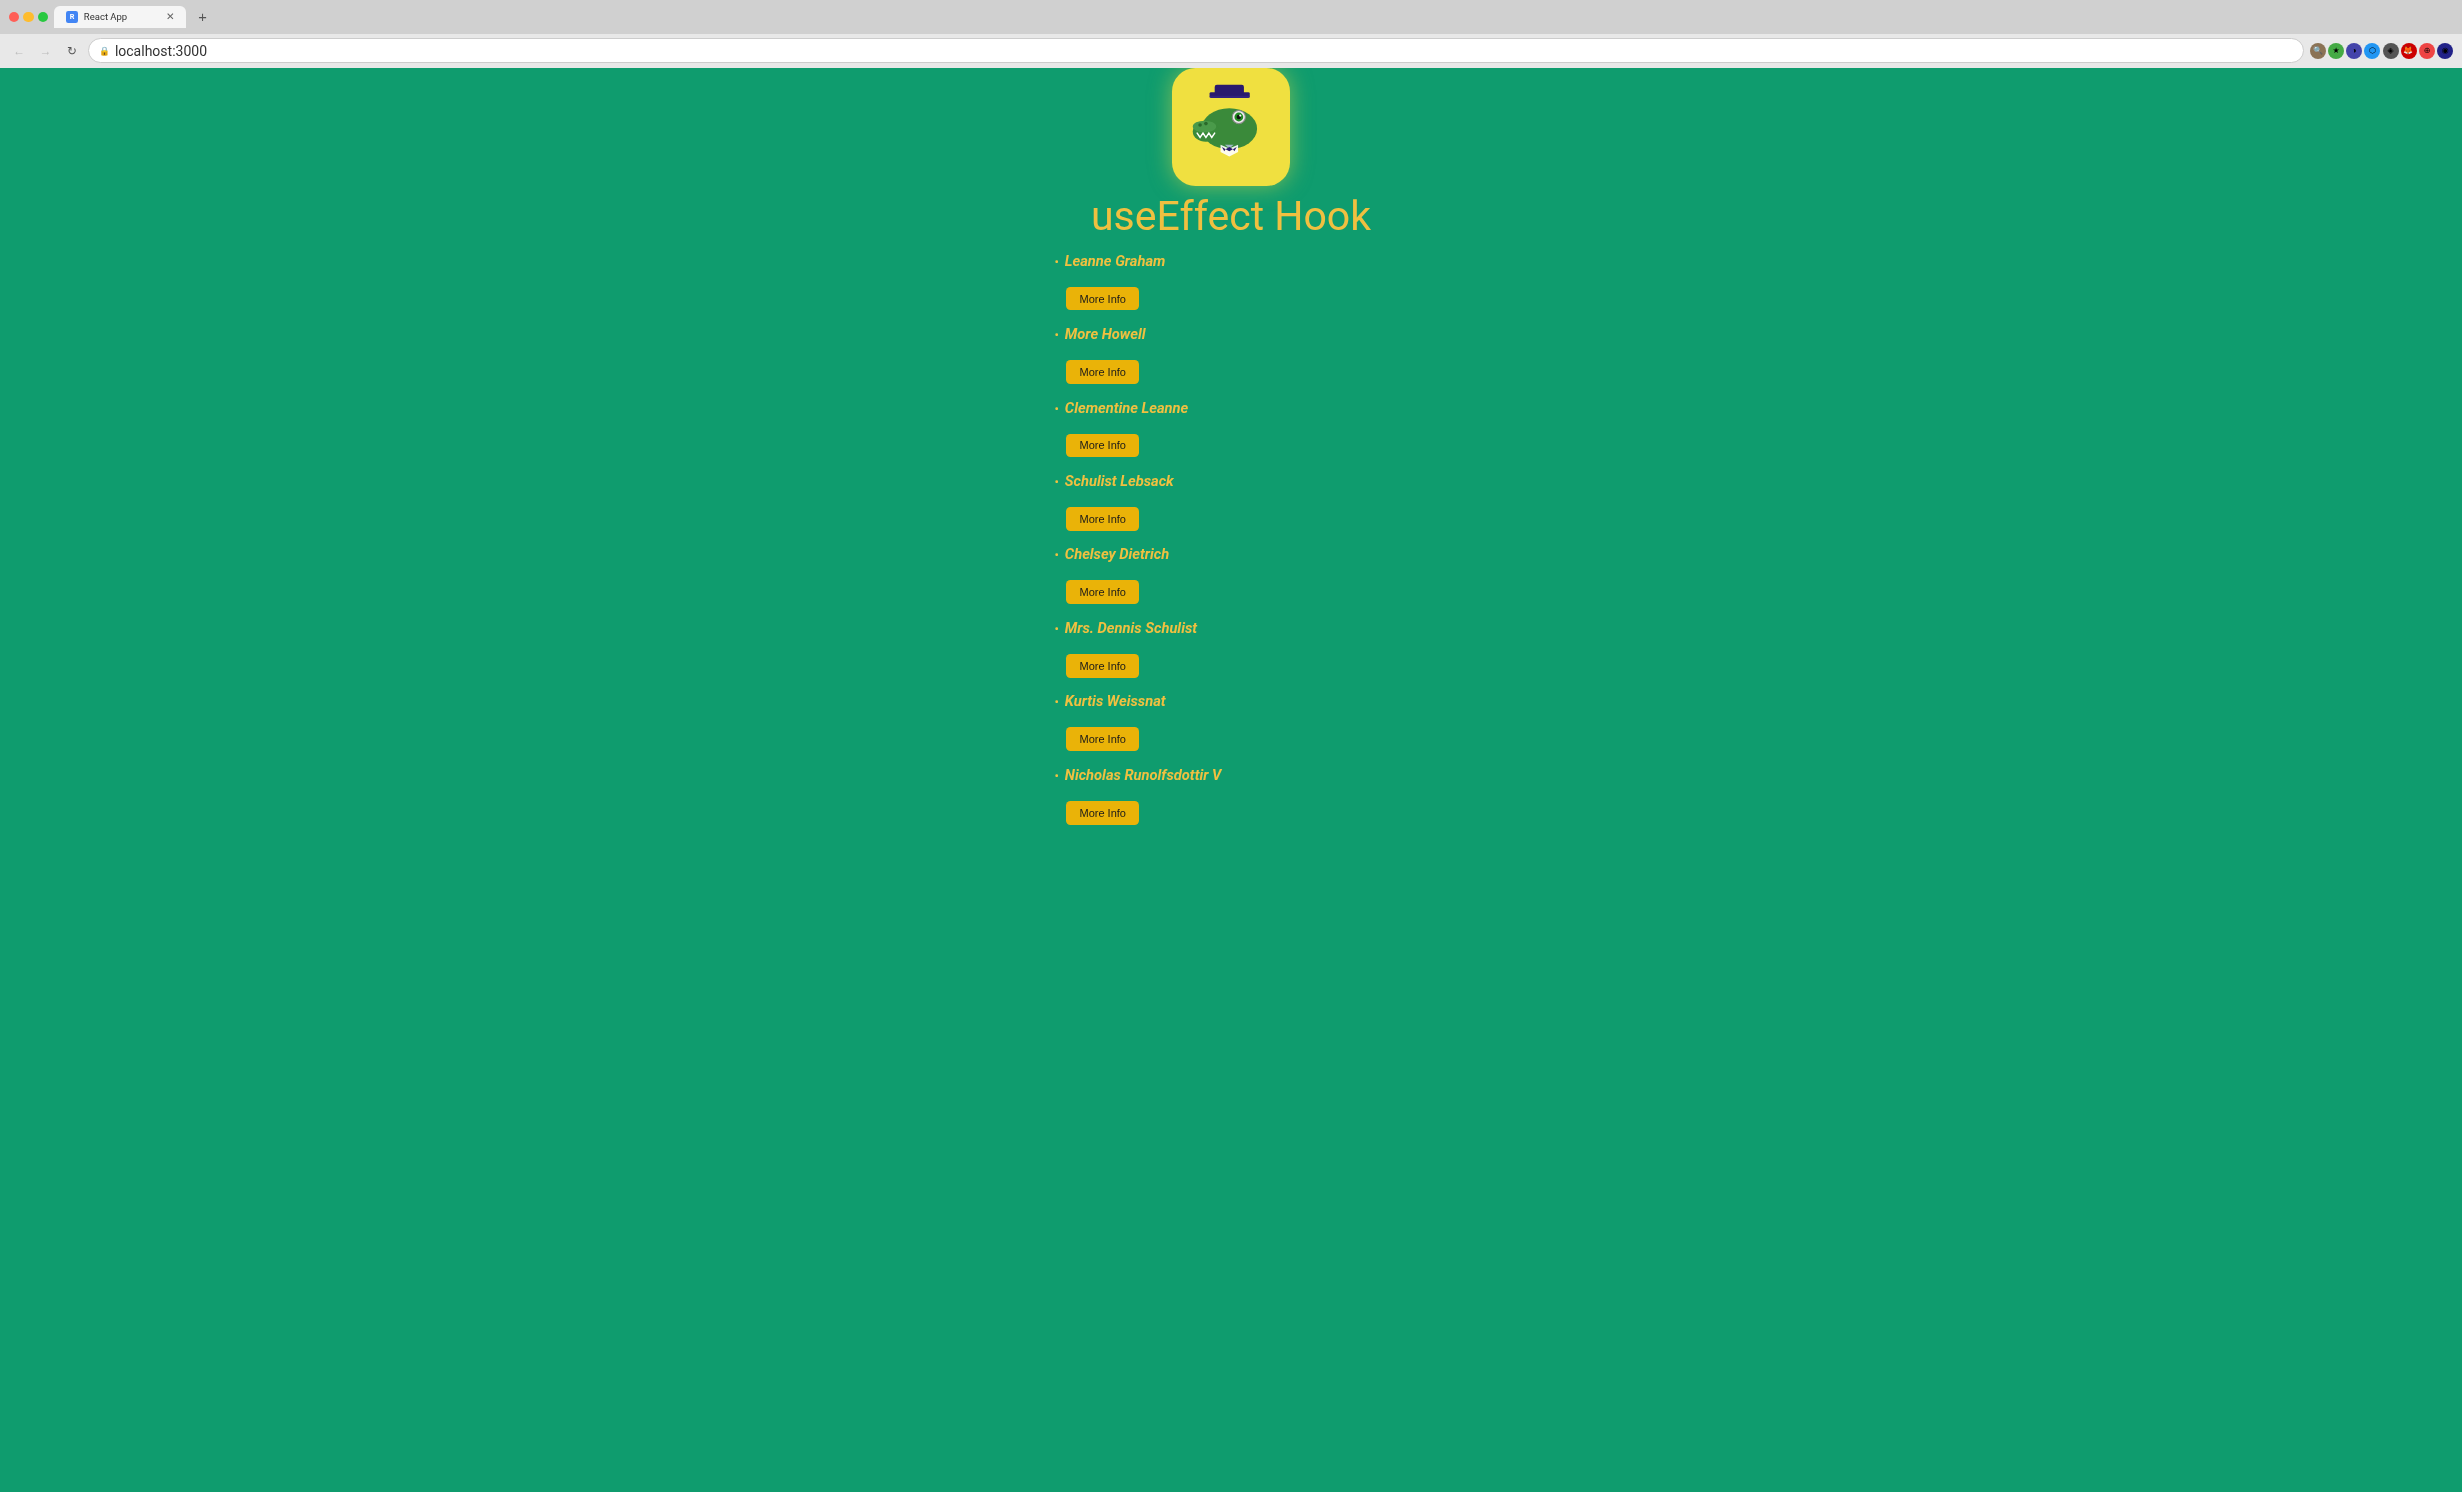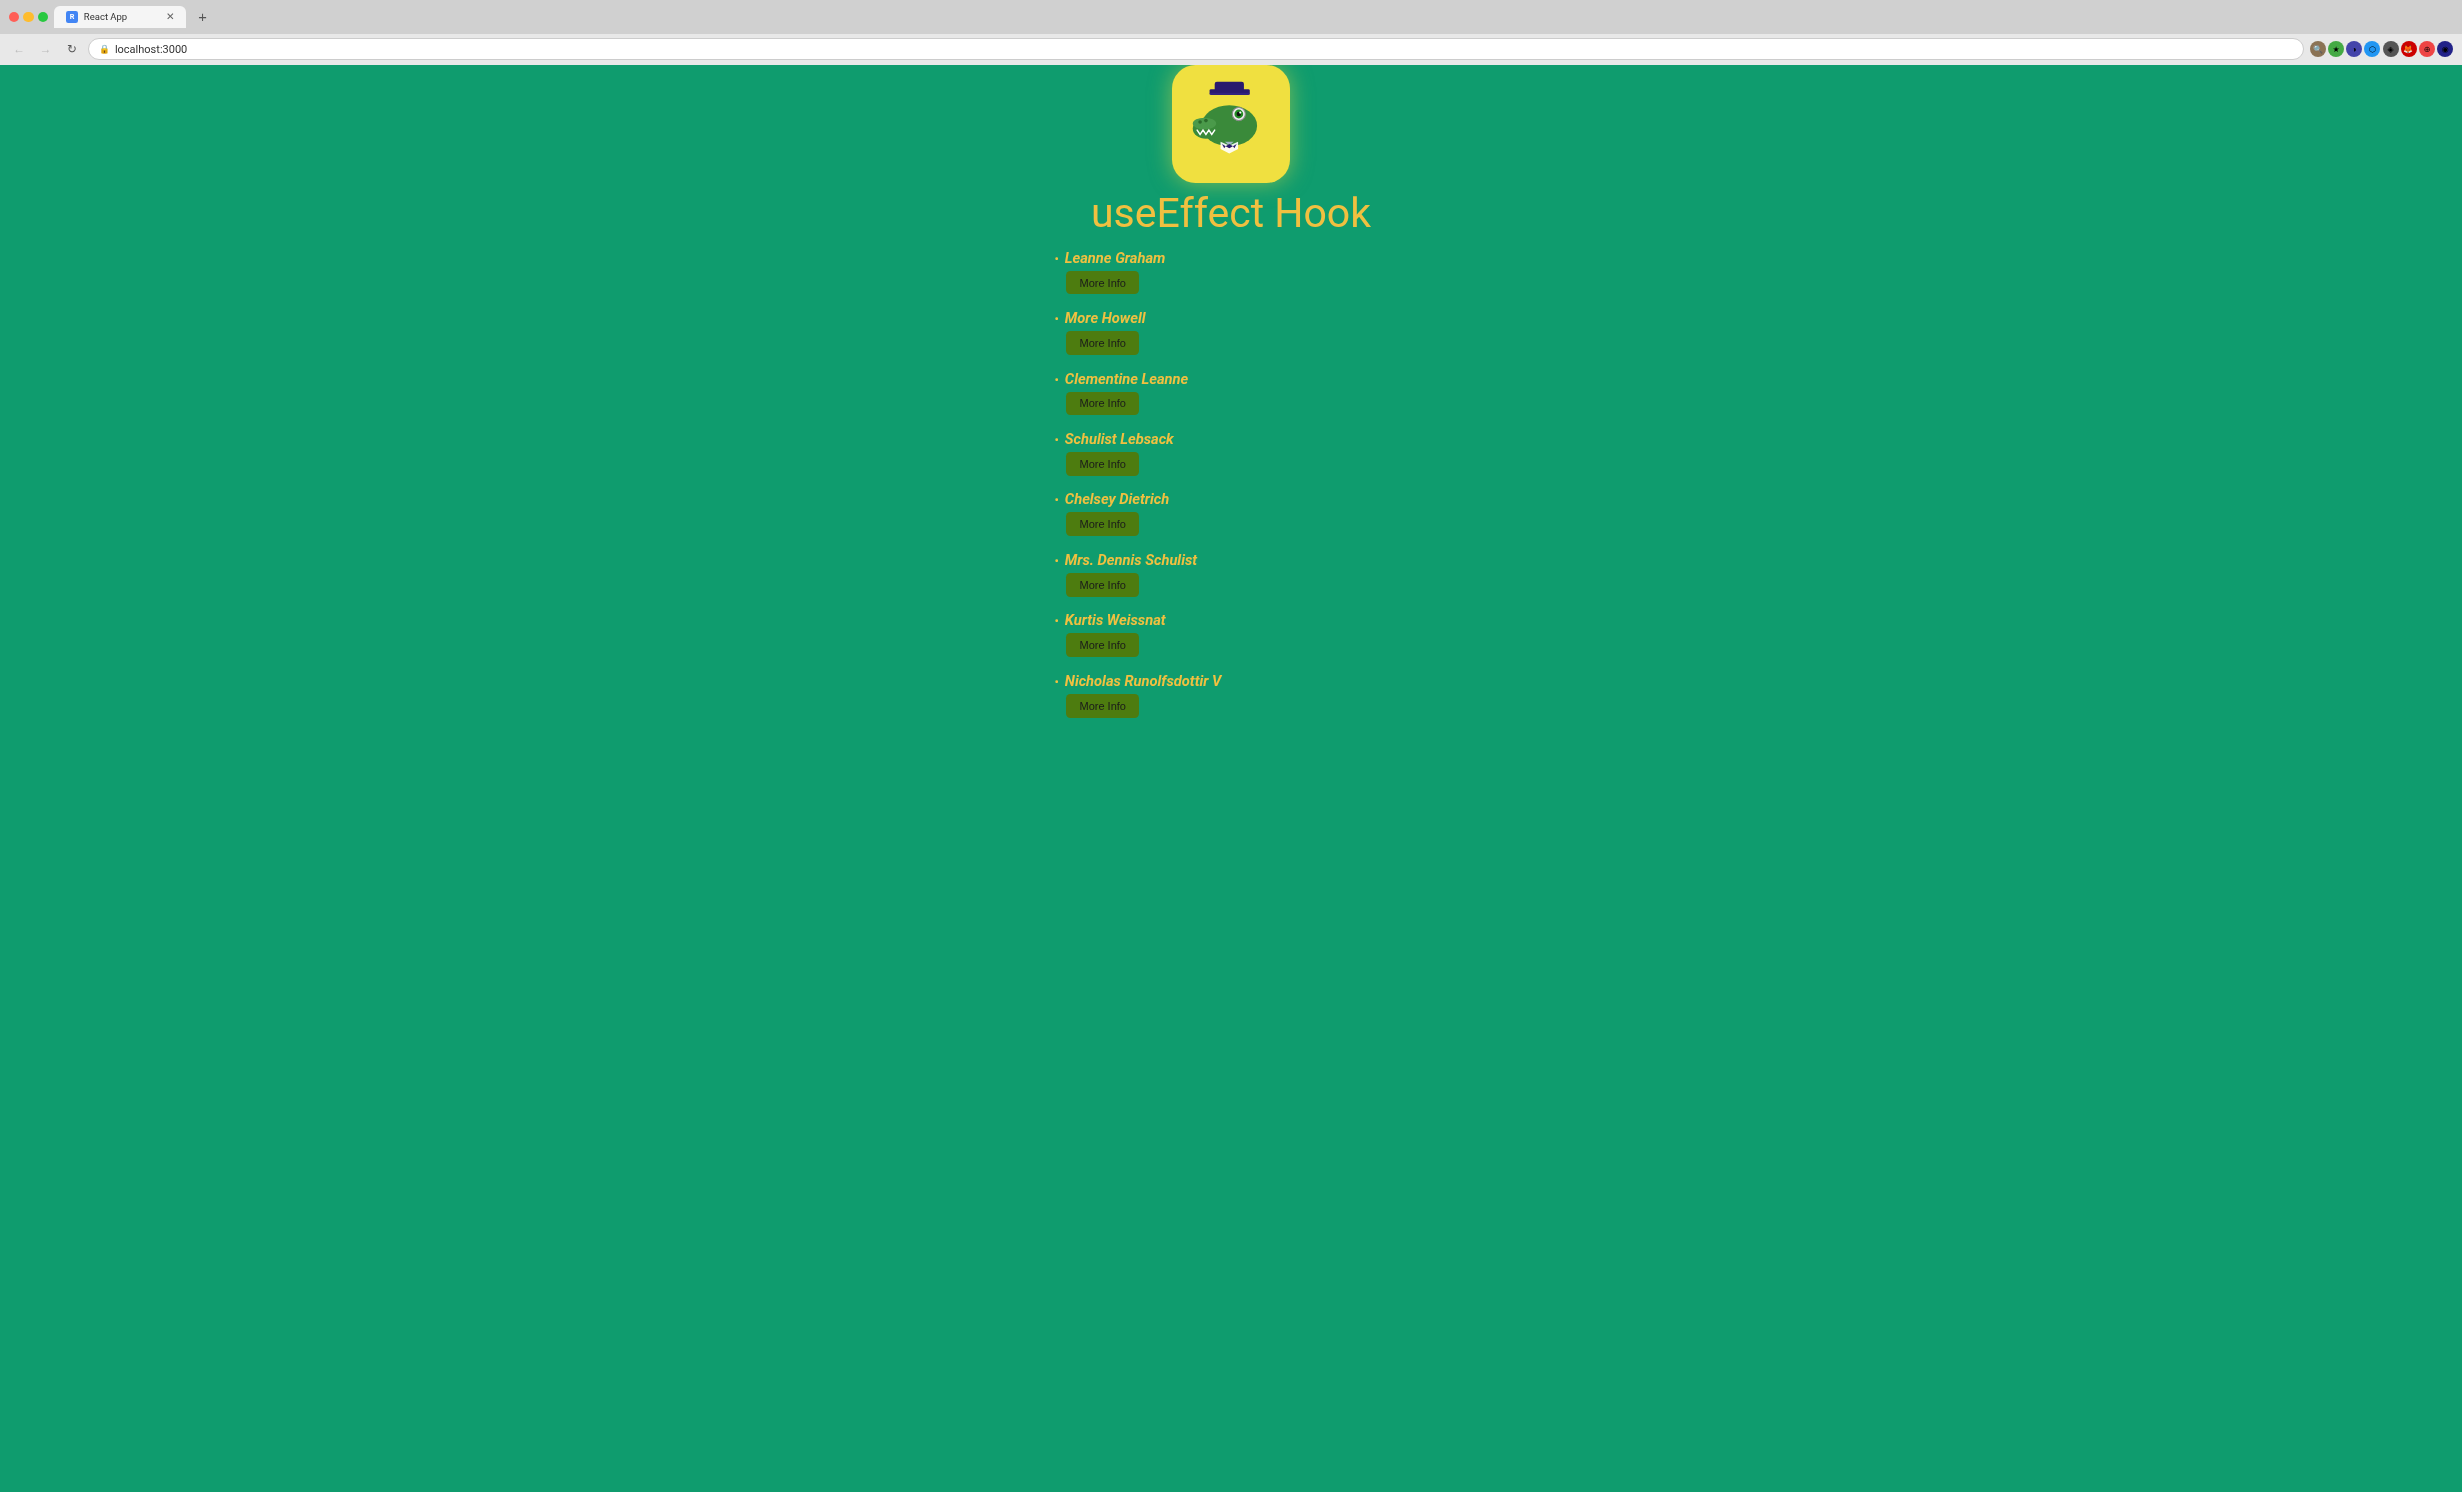--- a/index.html
+++ b/index.html
@@ -123,21 +123,21 @@
       padding: 3.7px 10.3px;
       font-size: 9.5px;
       color: #333;
       display: flex;
       align-items: center;
       gap: 4.4px;
     }
 
     .address-bar-url {
       color: #333;
-      font-size: 11px;
+      font-size: 14px;
     }
 
     
     .app-content {
       background: #0f9c6e;
       min-height: calc(100vh - 53px);
       display: flex;
       flex-direction: column;
       align-items: center;
       padding-bottom: 29px;
@@ -172,23 +172,23 @@
     .user-name {
       color: #f0c040;
       font-size: 14.7px;
       font-weight: bold;
       display: inline;
       font-style: italic;
     }
 
     .more-info-btn {
       display: block;
-      margin-top: 4px;
+      margin-top: 17px;
       margin-left: 11.8px;
-      background: #4d7c0f;
+      background: #eab308;
       color: #1a1a1a;
       border: none;
       border-radius: 4.4px;
       padding: 5.9px 13.2px;
       font-size: 11px;
       font-weight: 500;
       cursor: pointer;
     }
 
     

